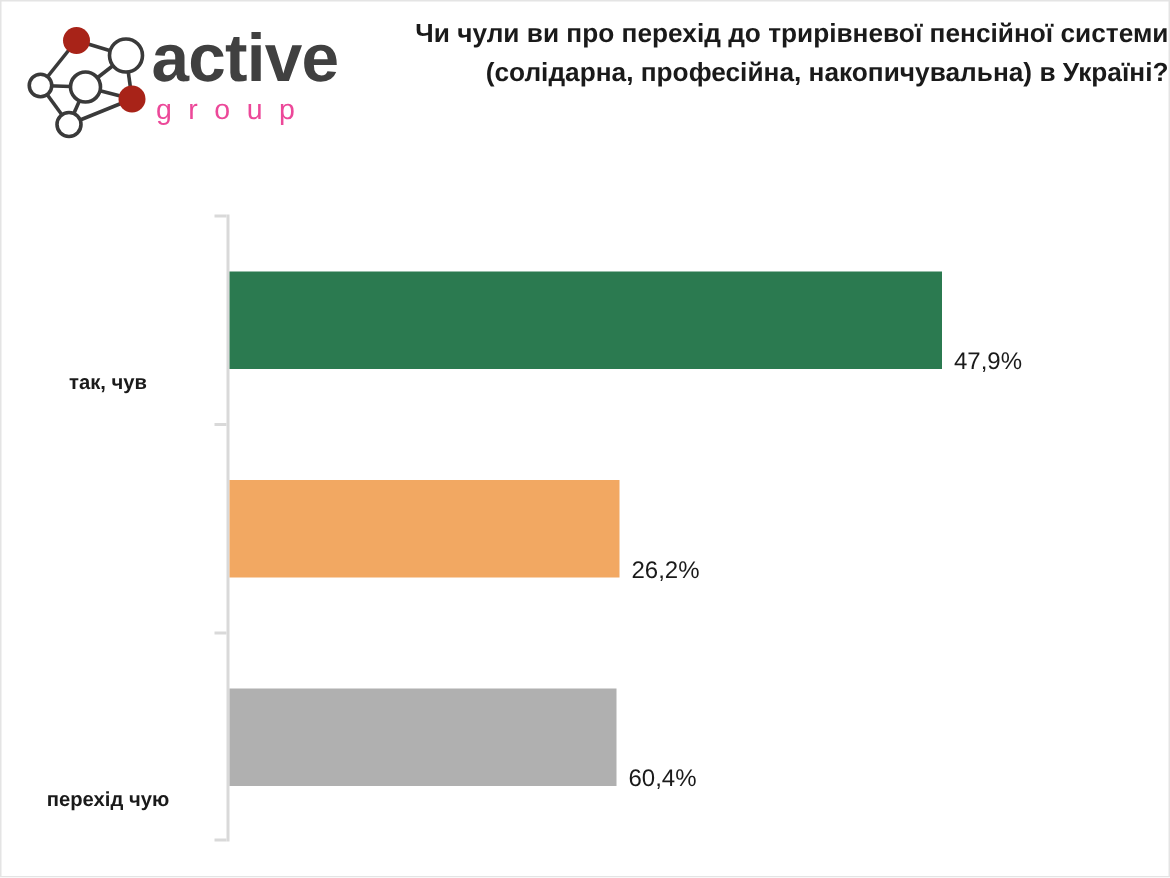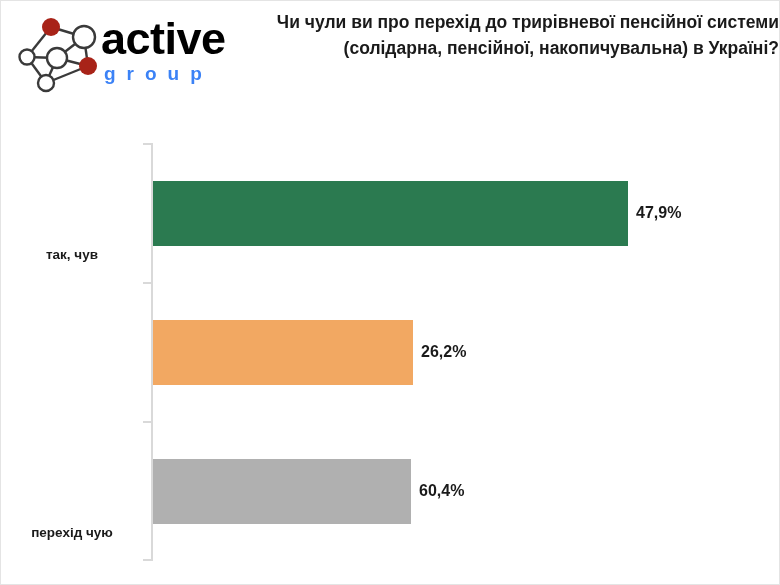--- a/index.html
+++ b/index.html
@@ -45,32 +45,32 @@
     top: 8px;
     width: 140px;
     height: 80px;
   }
   #logo-active {
     position: absolute;
     left: 0;
     top: 0;
     font-size: 45px;
     font-weight: bold;
-    color: #000000;
+    color: #404040;
     letter-spacing: -0.5px;
     line-height: 48px;
     white-space: nowrap;
   }
   #logo-group {
     position: absolute;
     left: 3px;
     top: 48px;
     font-size: 19px;
-    font-weight: bold;
-    color: #3b82f6;
+    font-weight: normal;
+    color: #ec4899;
     letter-spacing: 11px;
     line-height: 22px;
     white-space: nowrap;
   }
 
   #chart-title {
     position: absolute;
     left: 238px;
     top: 8px;
     width: 540px;
@@ -123,24 +123,25 @@
     line-height: 16px;
   }
   .bar {
     position: absolute;
     left: 152px;
     height: 65px;
   }
   .bar-value {
     position: absolute;
     font-size: 16px;
-    font-weight: bold;
+    font-weight: normal;
     color: #1a1a1a;
     line-height: 20px;
     white-space: nowrap;
+    margin-top: 29px;
   }
 </style>
 </head>
 <body>
 
 <div id="page">
 
   <div id="header">
 
     <div id="logo-block">
@@ -166,21 +167,21 @@
         </svg>
       </span>
       <span id="logo-wordmark">
         <span id="logo-active">active</span>
         <span id="logo-group">group</span>
       </span>
     </div>
 
     <div id="chart-title">
       <span class="t-line">Чи чули ви про перехід до трирівневої пенсійної системи</span>
-      <span class="t-line">(солідарна, пенсійної, накопичувальна) в Україні?</span>
+      <span class="t-line">(солідарна, професійна, накопичувальна) в Україні?</span>
     </div>
   </div>
 
   <div id="plot">
     <div id="axis-line"></div>
     <div class="axis-tick" style="top:42px"></div>
     <div class="axis-tick" style="top:181px"></div>
     <div class="axis-tick" style="top:320px"></div>
     <div class="axis-tick" style="top:458px"></div>
 

